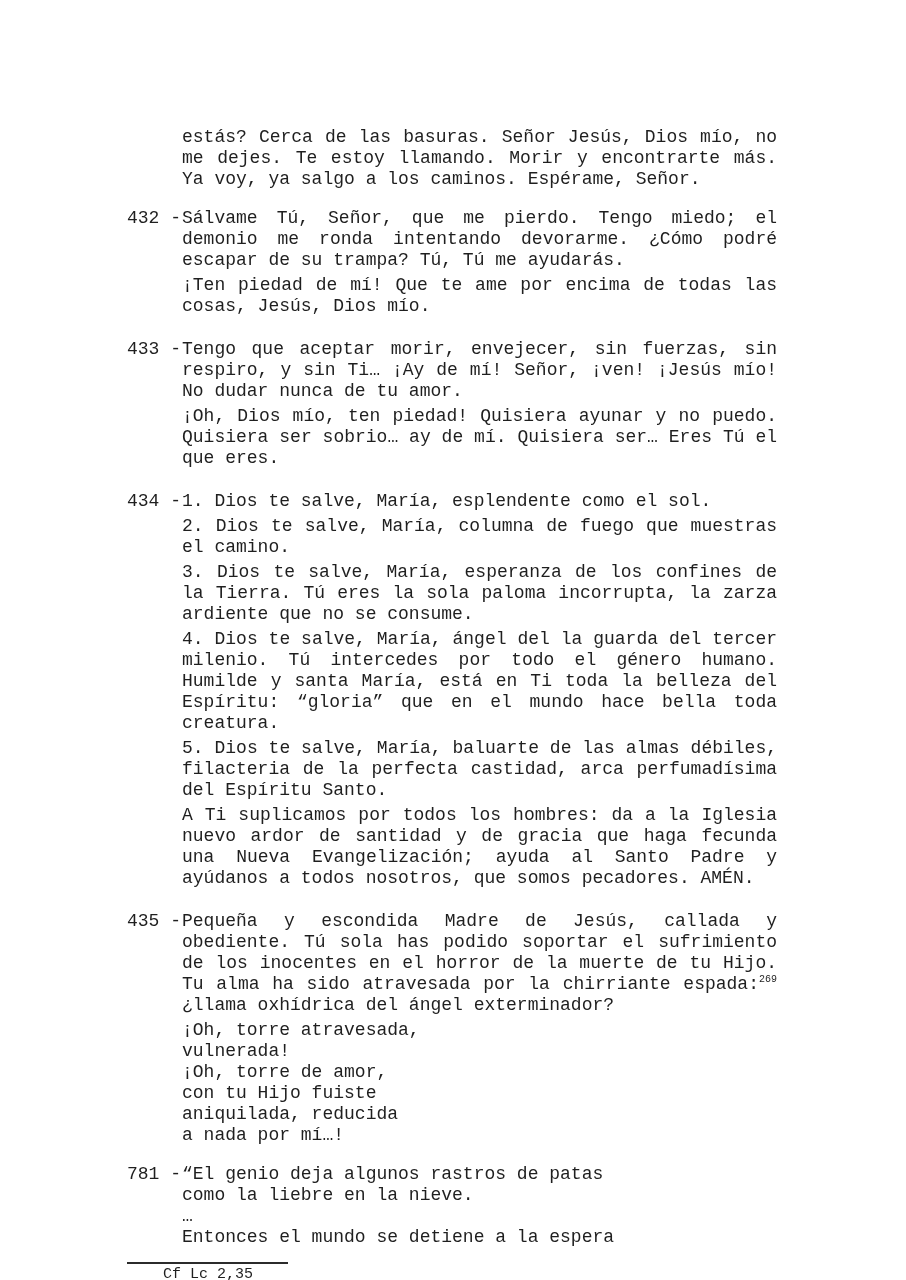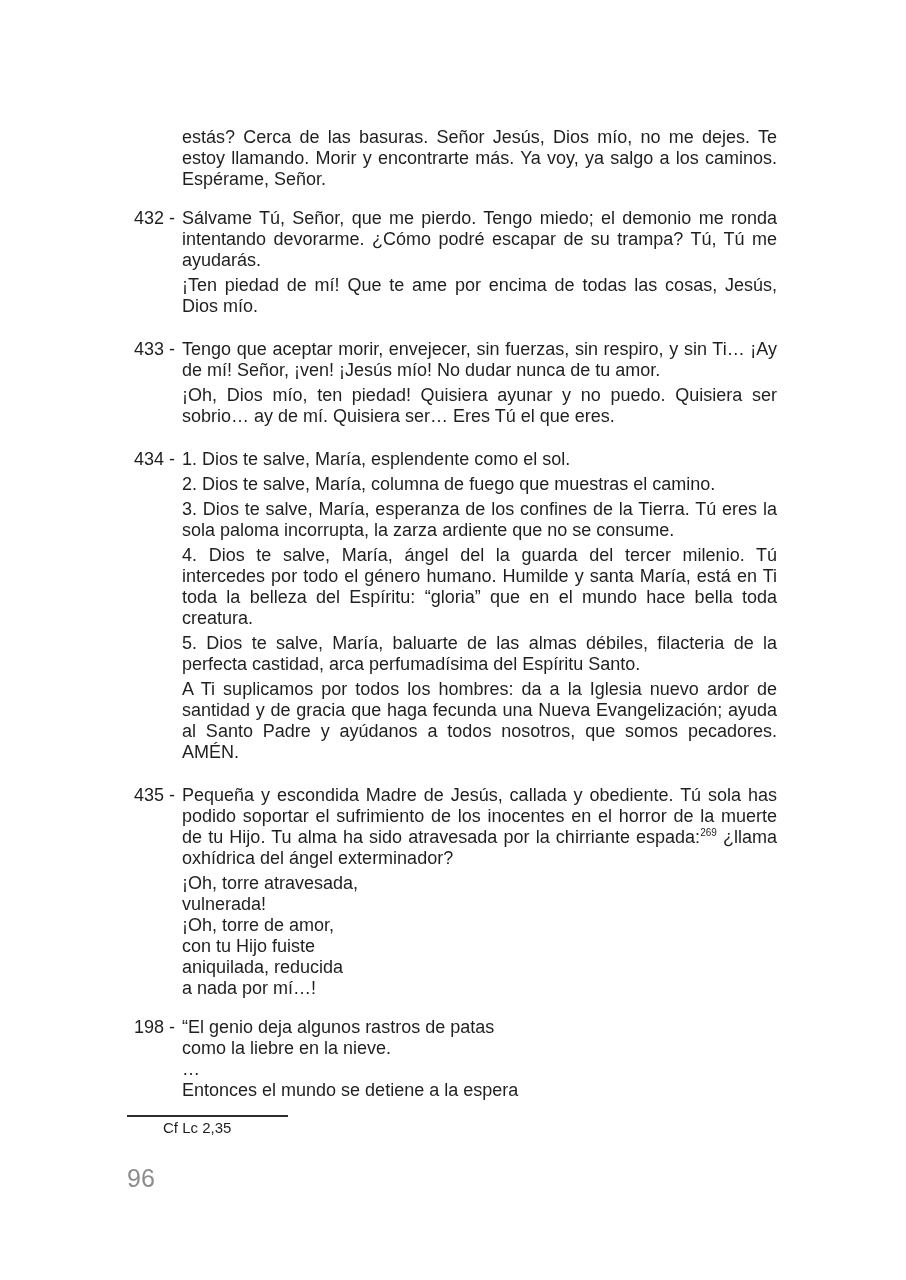--- a/index.html
+++ b/index.html
@@ -7,38 +7,37 @@
     padding: 0;
     background: #ffffff;
   }
   .page {
     position: relative;
     box-sizing: border-box;
     width: 906px;
     height: 1280px;
     background: #ffffff;
     padding: 127px 129px 0 127px;
-    font-family: Liberation Sans, sans-serif;
+    font-family: Liberation Mono, monospace;
     font-size: 18px;
     line-height: 21px;
     color: #1f1f1f;
     overflow: hidden;
   }
   .cont-para {
     margin: 0 0 4px 55px;
     text-align: justify;
   }
   .entry {
     display: flex;
     margin-top: 18px;
   }
   .entry-num {
     flex: 0 0 55px;
     white-space: nowrap;
-    text-align: center;
   }
   .entry-body {
     flex: 1;
     min-width: 0;
   }
   .entry-body p {
     margin: 0 0 4px;
     text-align: justify;
   }
   .entry-body .line {
@@ -114,21 +113,21 @@
         <div class="line">vulnerada!</div>
         <div class="line">¡Oh, torre de amor,</div>
         <div class="line">con tu Hijo fuiste</div>
         <div class="line">aniquilada, reducida</div>
         <div class="line">a nada por mí…!</div>
       </div>
     </div>
   </div>
 
   <div class="entry">
-    <div class="entry-num">198 -</div>
+    <div class="entry-num">781 -</div>
     <div class="entry-body">
       <div class="line">“El genio deja algunos rastros de patas</div>
       <div class="line">como la liebre en la nieve.</div>
       <div class="line">…</div>
       <div class="line">Entonces el mundo se detiene a la espera</div>
     </div>
   </div>
 
   <div class="footnote-block">
     <div class="footnote-rule"></div>

